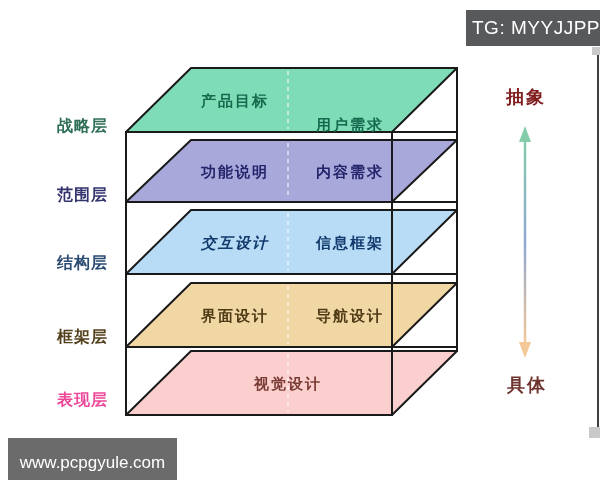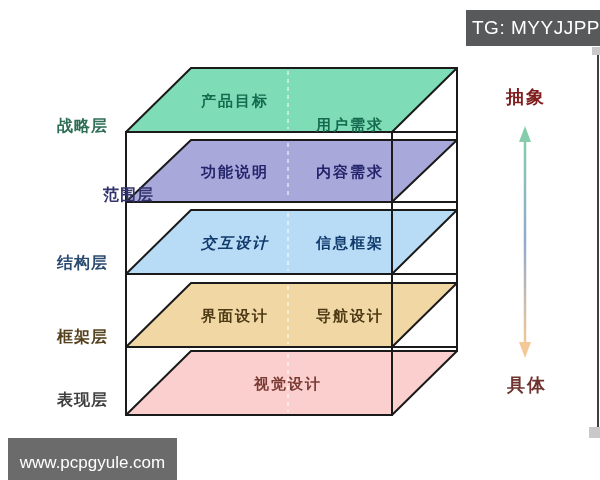--- a/index.html
+++ b/index.html
@@ -78,29 +78,29 @@
         <polygon points="525,358 519,342 531,342" fill="#f4c997"></polygon>
       </g>
   </svg>
 
   <div id="labels">
       <div class="cell-label" style="left: 235px; top: 101px; color: rgb(21, 106, 78);">产品目标</div>
       <div class="cell-label" style="left: 350px; top: 101px; color: rgb(21, 106, 78); margin-top: 24px;">用户需求</div>
       <div class="side-label" style="left: 108px; top: 126px; color: rgb(45, 110, 85); font-family: Liberation Mono, monospace;">战略层</div>
       <div class="cell-label" style="left: 235px; top: 172px; color: rgb(36, 36, 107);">功能说明</div>
       <div class="cell-label" style="left: 350px; top: 172px; color: rgb(36, 36, 107);">内容需求</div>
-      <div class="side-label" style="left: 108px; top: 195px; color: rgb(51, 51, 110); margin-left: 46px;">范围层</div>
+      <div class="side-label" style="left: 108px; top: 195px; color: rgb(51, 51, 110);">范围层</div>
       <div class="cell-label" style="left: 235px; top: 243px; color: rgb(17, 58, 109); font-style: italic;">交互设计</div>
       <div class="cell-label" style="left: 350px; top: 243px; color: rgb(17, 58, 109);">信息框架</div>
       <div class="side-label" style="left: 108px; top: 263px; color: rgb(43, 74, 112);">结构层</div>
       <div class="cell-label" style="left: 235px; top: 316px; color: rgb(77, 58, 21);">界面设计</div>
       <div class="cell-label" style="left: 350px; top: 316px; color: rgb(77, 58, 21);">导航设计</div>
       <div class="side-label" style="left: 108px; top: 337px; color: rgb(83, 64, 28);">框架层</div>
       <div class="cell-label" style="left: 288px; top: 384px; color: rgb(122, 59, 52);">视觉设计</div>
-      <div class="side-label" style="left: 108px; top: 400px; color: #404040;">表现层</div>
+      <div class="side-label" style="left: 108px; top: 400px; color: #ec4899;">表现层</div>
     </div>
 
   <div class="axis-label" id="axis-top" style="left: 526px; top: 97px; color: #7f1d1d;">抽象</div>
   <div class="axis-label" id="axis-bottom" style="left: 527px; top: 385px; color: rgb(111, 52, 48);">具体</div>
 
   <div id="tg-badge" style="background: rgb(88, 89, 91); color: rgb(255, 255, 255);">
     <span>TG: MYYJJPP</span>
   </div>
 
   <div id="watermark" style="background: rgb(107, 107, 107); color: rgb(255, 255, 255);">

